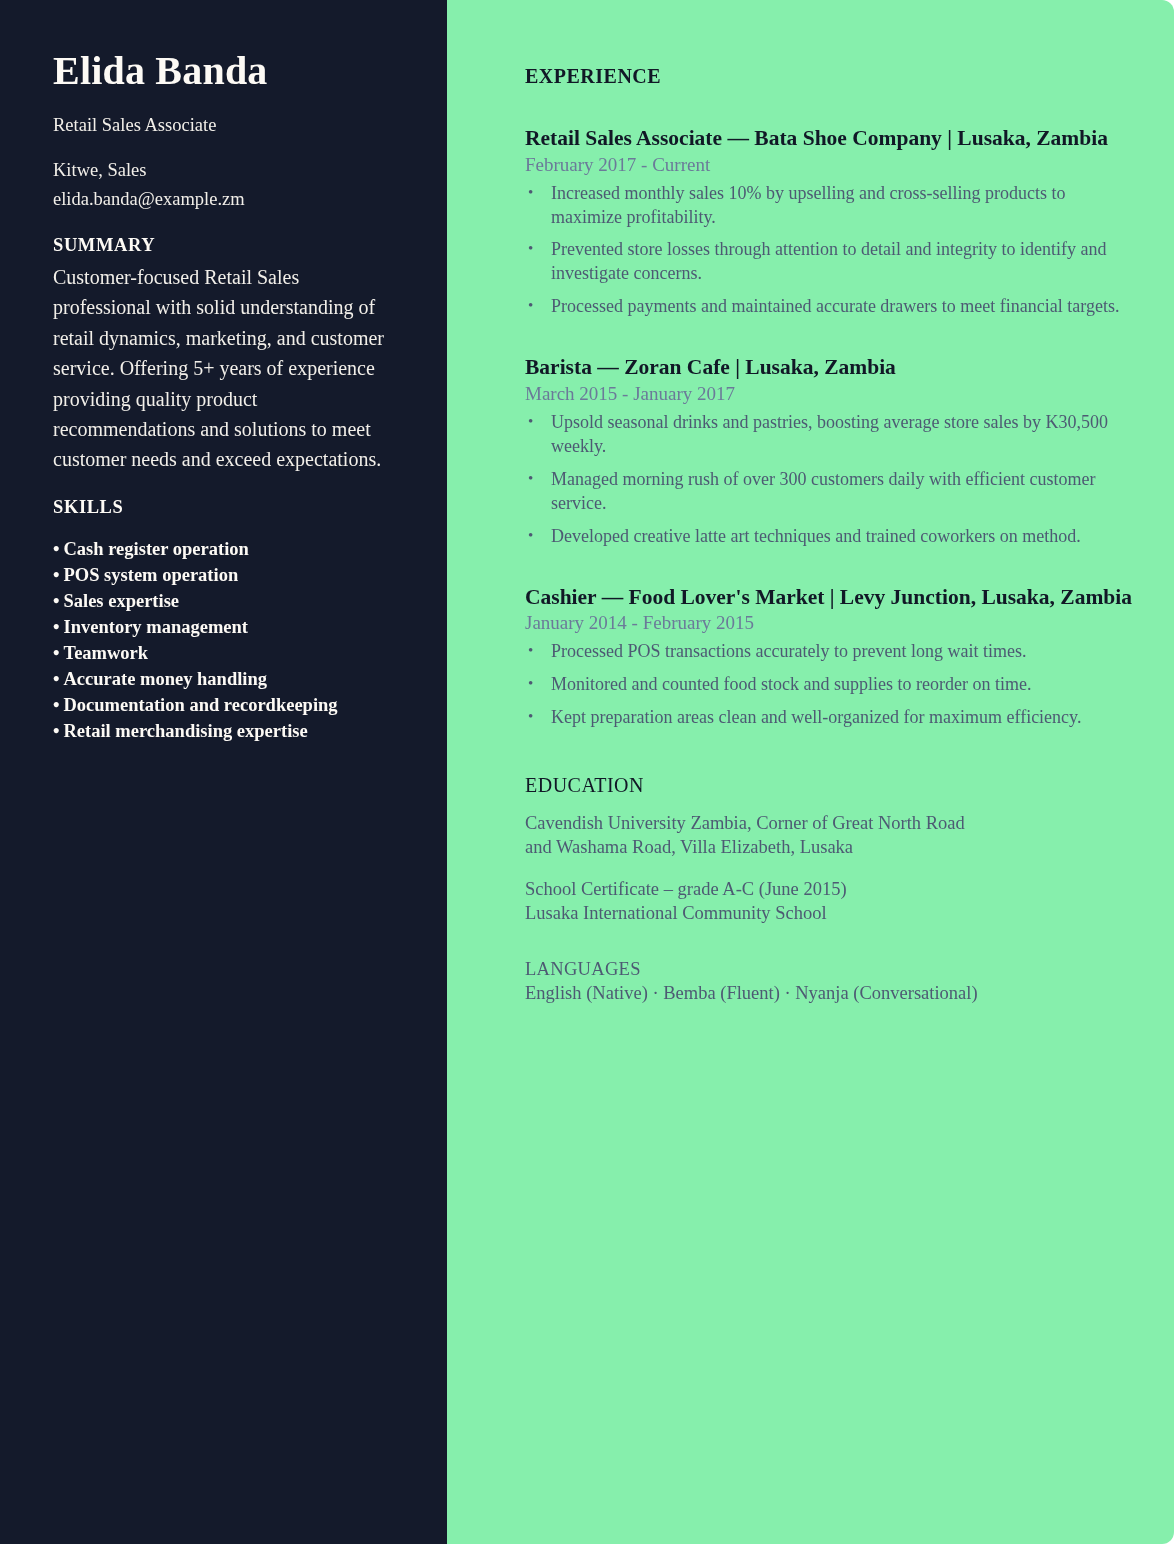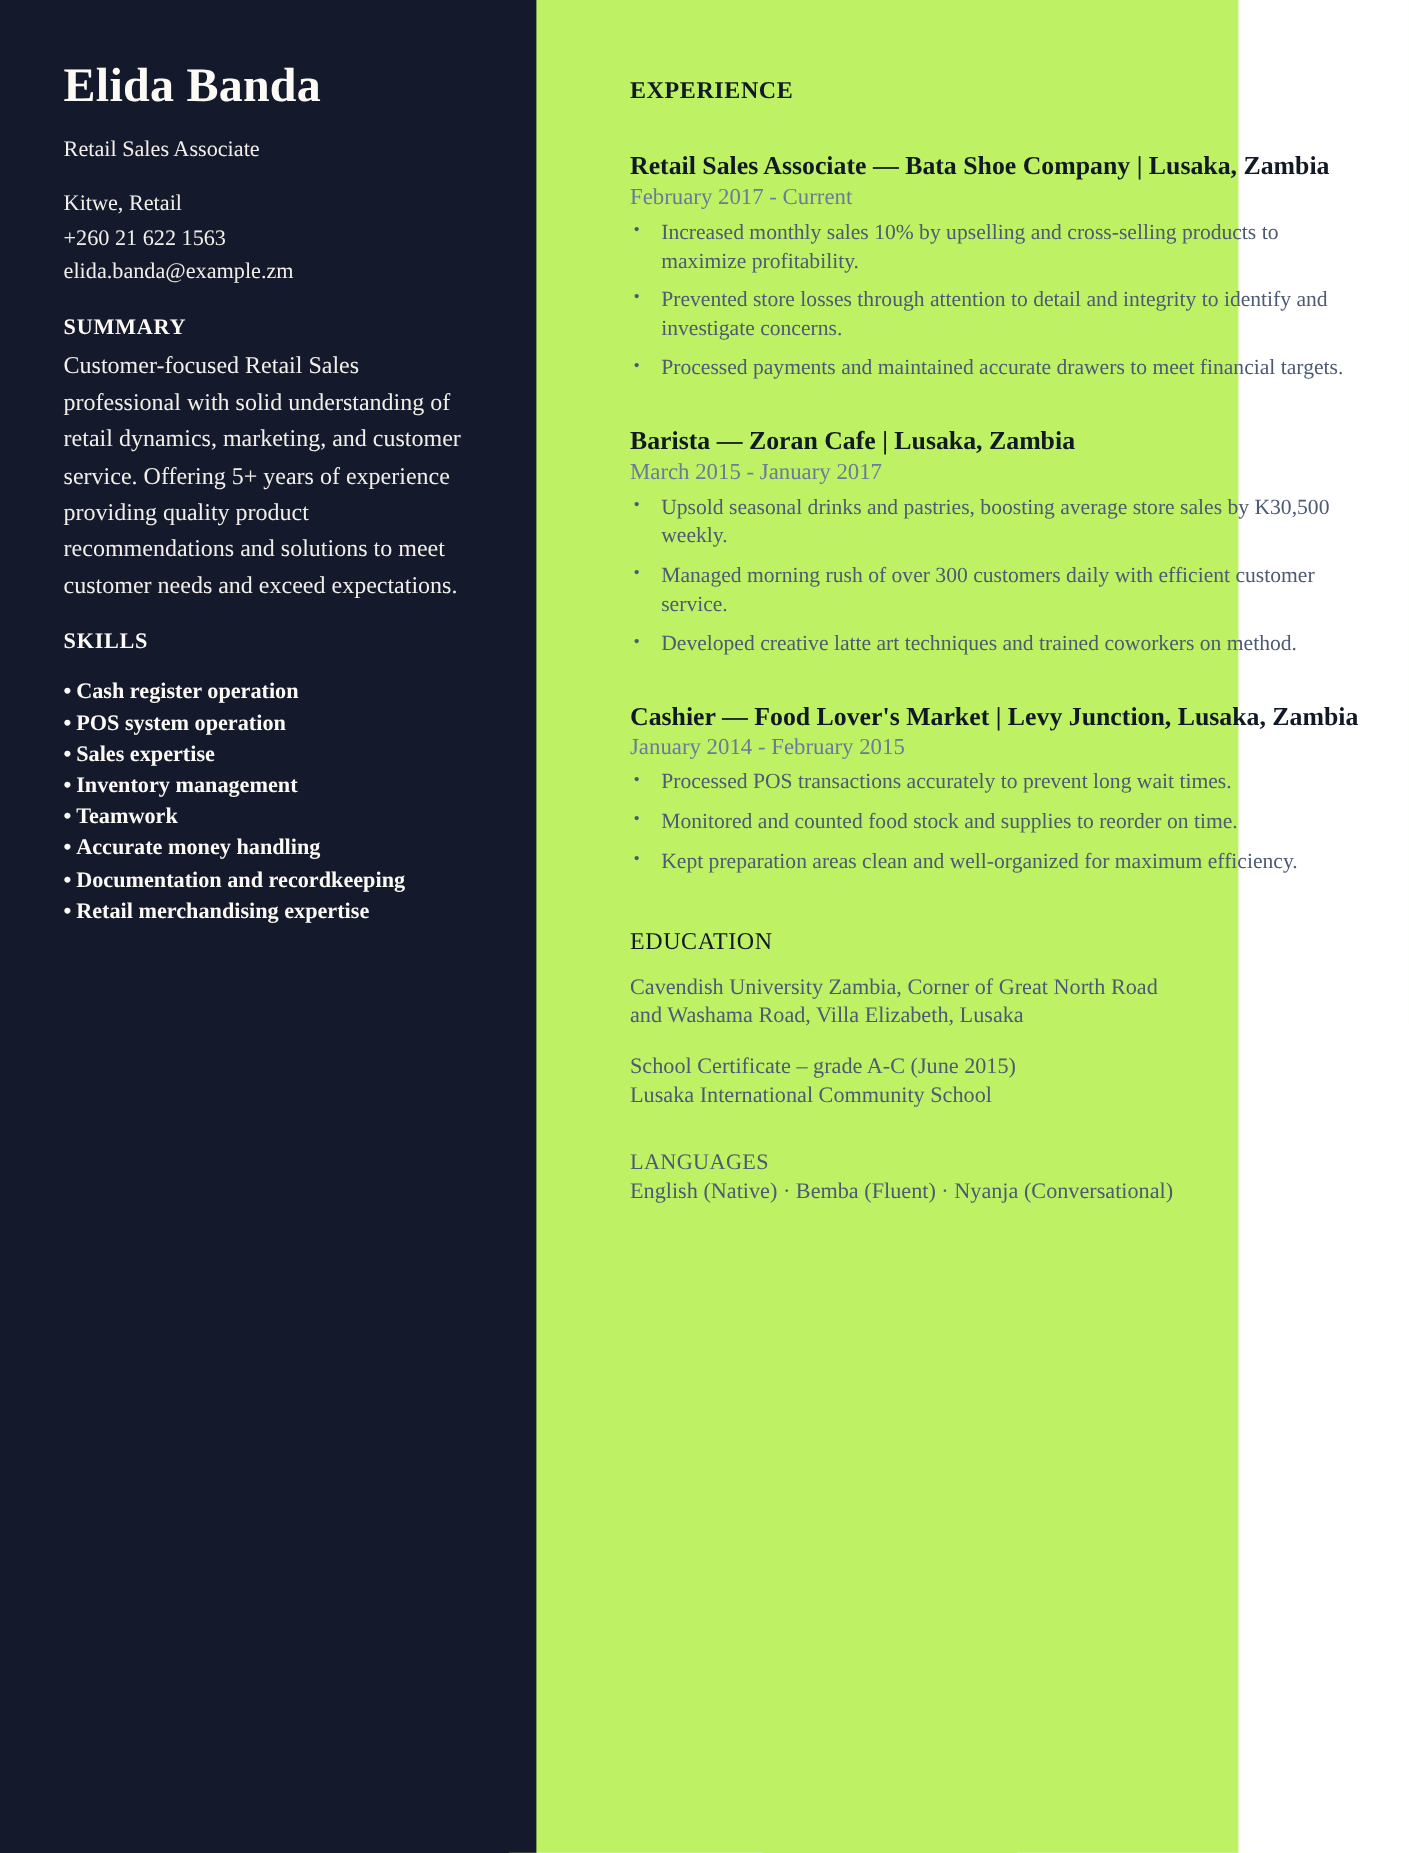--- a/index.html
+++ b/index.html
@@ -12,23 +12,24 @@
   }
 
   body {
     font-family: "Liberation Serif", "DejaVu Serif", serif;
     position: relative;
     overflow: hidden;
   }
 
   .page {
     position: relative;
-    width: 1032px;
-    height: 1544px;
-    background: #bef264;
+    width: 1174px;
+    height: 1544px;
+    background: #86efac;
+    border-radius: 12px;
   }
 
   
   .sidebar {
     position: absolute;
     left: 0;
     top: 0;
     width: 447px;
     height: 1544px;
     background: #141a2b;
@@ -205,22 +206,21 @@
 <body>
 
 <div class="page">
 
   <aside class="sidebar">
 
     <h1 class="name">Elida Banda</h1>
 
     <div class="job-title-side">Retail Sales Associate</div>
 
-    <div class="contact-line">Kitwe, Retail</div>
-    <div class="contact-line">+260 21 622 1563</div>
+    <div class="contact-line">Kitwe, Sales</div>
     <div class="contact-line">elida.banda@example.zm</div>
 
     <h2 class="side-heading">SUMMARY</h2>
     <p class="summary-text">Customer-focused Retail Sales professional with solid understanding of retail dynamics, marketing, and customer service. Offering 5+ years of experience providing quality product recommendations and solutions to meet customer needs and exceed expectations.</p>
 
     <h2 class="side-heading">SKILLS</h2>
     <ul class="skills-list" id="skills-list">
         <li><span class="blt">•</span><span>Cash register operation</span></li>
         <li><span class="blt">•</span><span>POS system operation</span></li>
         <li><span class="blt">•</span><span>Sales expertise</span></li>

